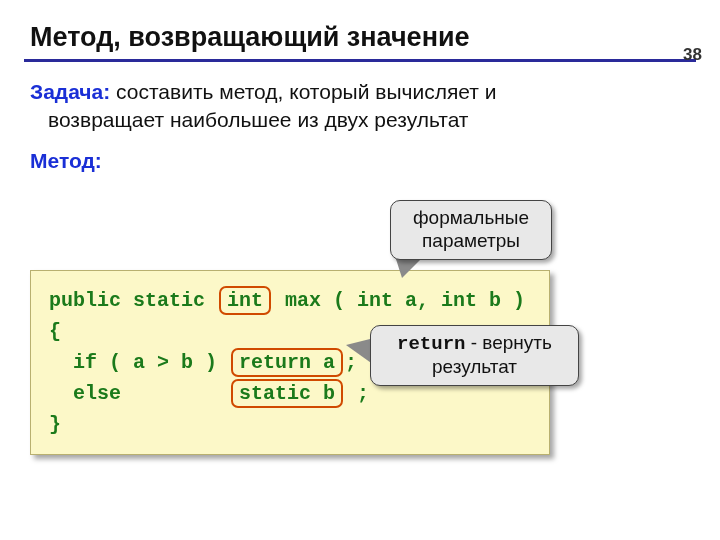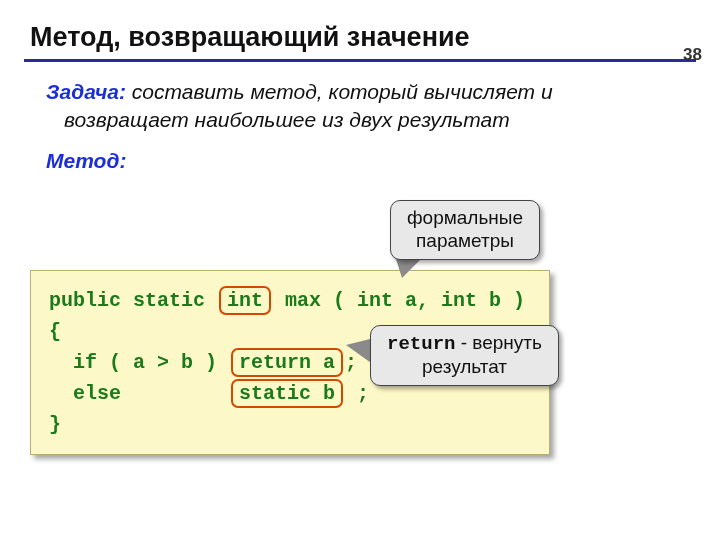--- a/index.html
+++ b/index.html
@@ -27,23 +27,22 @@
     font-weight: bold;
     color: #111;
     padding: 22px 30px 6px 30px;
   }
   .hr {
     margin: 0 24px;
     border: none;
     border-top: 3px solid #2a2a9a;
   }
   .body {
-    padding: 16px 30px 0 46px;
+    padding: 16px 30px 0 30px;
     position: relative;
-    font-style: italic;
   }
   .task {
     font-size: 21px;
     line-height: 1.35;
     color: #111;
     margin-bottom: 14px;
   }
   .task .label { color: #1a2fd6; font-weight: bold; }
   .task .text { color: #111; }
   .indent { display: block; padding-left: 18px; }
@@ -128,31 +127,31 @@
 <hr class="hr">
 
 <div class="body">
   <div class="task">
     <span class="label">Задача:</span><span class="text"> составить метод, который вычисляет и</span>
     <span class="indent text">возвращает наибольшее из двух результат</span>
   </div>
   <div class="method-label">Метод:</div>
 </div>
 
-<div class="callout" style="left:390px; top:200px; width:150px;">
+<div class="callout" style="left:390px; top:200px; width:162px;">
   <span>формальные</span><br>
   <span>параметры</span>
 </div>
 <div class="pointer ptr1"></div>
 
 <div class="codebox">
   <div class="codeline"><span>public static </span><span class="hk">int</span><span> max ( int a, int b )</span></div>
   <div class="codeline">{</div>
   <div class="codeline"><span>  if ( a &gt; b ) </span><span class="hk">return a</span><span>;</span></div>
   <div class="codeline"><span>  else         </span><span class="hk">static b</span><span> ;</span></div>
   <div class="codeline">}</div>
 </div>
 
-<div class="callout" style="left:370px; top:325px; width:189px;">
+<div class="callout" style="left:370px; top:325px; width:209px;">
   <span class="mono">return</span><span> - вернуть</span><br>
   <span>результат</span>
 </div>
 <div class="pointer ptr2"></div>
 
 </body></html>

